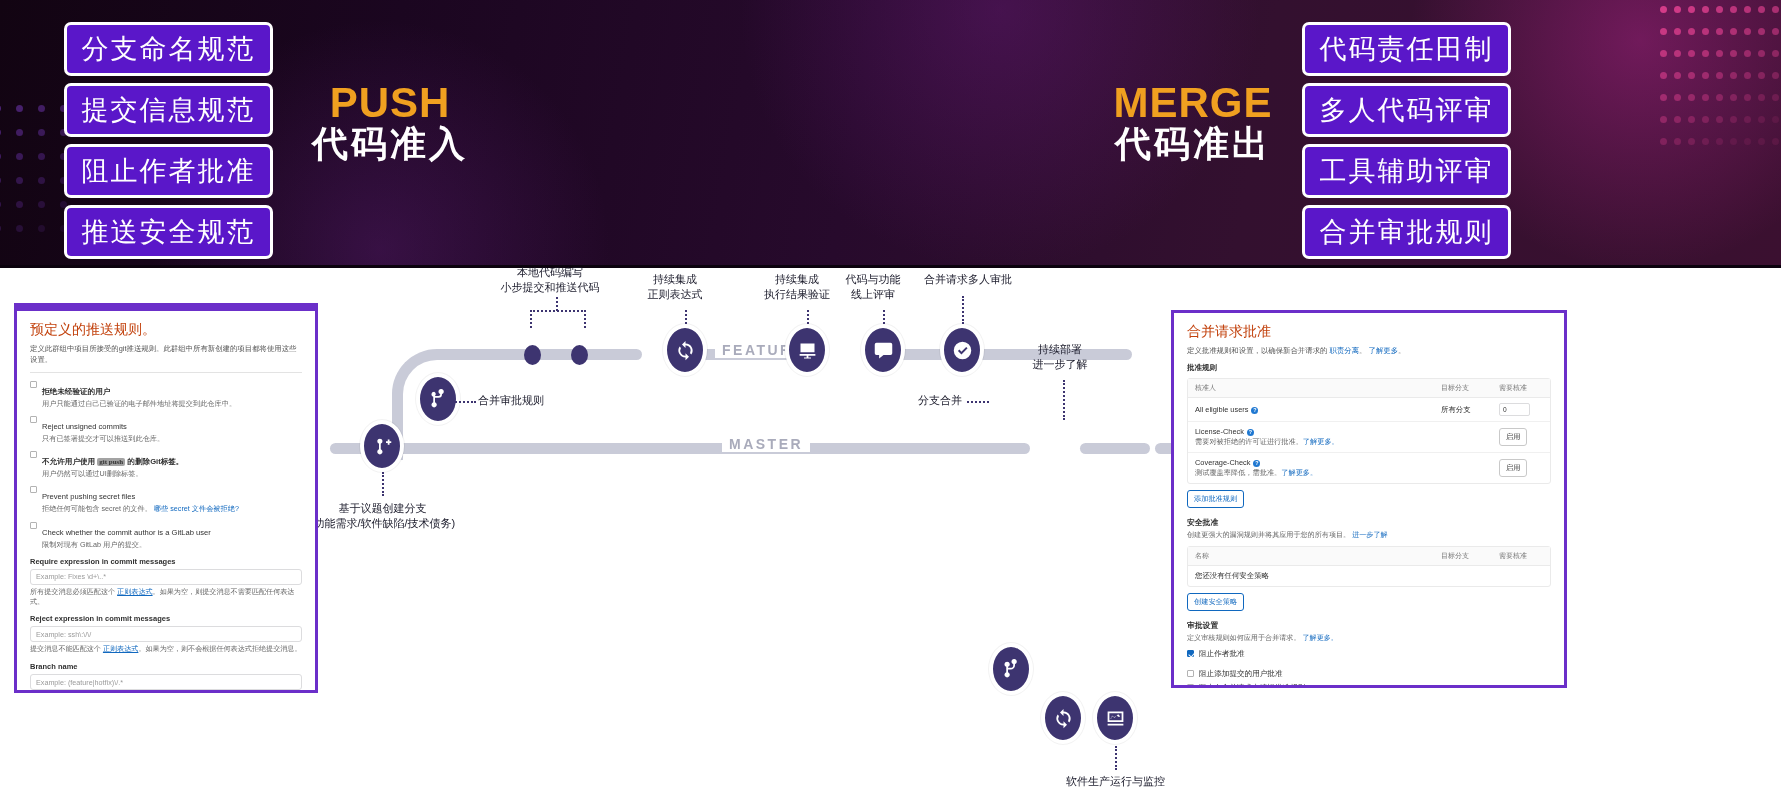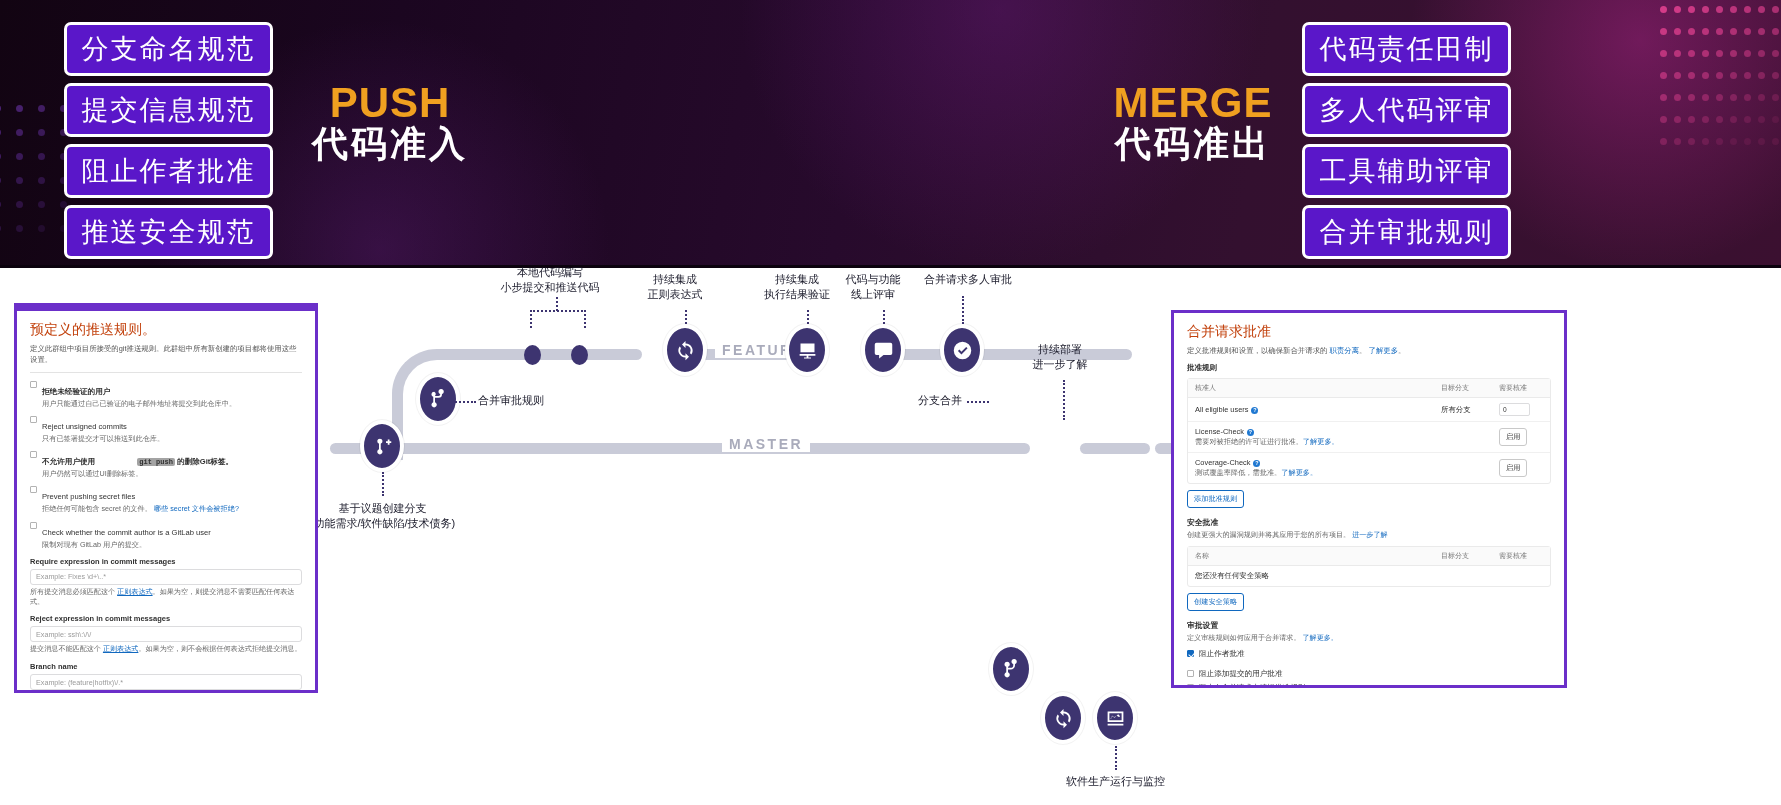--- a/index.html
+++ b/index.html
@@ -76,21 +76,21 @@
   .h1{font-size:14px;font-weight:normal;color:#c2410c;margin:0 0 4px 0;}
   .sub{font-size:7.4px;color:#555;line-height:1.5;margin:0 0 7px 0;}
   .hr{height:1px;background:#e3e3e3;margin:7px 0;}
   .row{display:flex;gap:5px;margin:0 0 6px 0;}
   .cb{width:7px;height:7px;border:1px solid #b3b3b3;border-radius:1px;margin-top:1px;flex:0 0 auto;background:#fff;box-sizing:border-box;}
   .cb.on{background:#1068bf;border-color:#1068bf;position:relative;}
   .cb.on::after{content:"";position:absolute;left:1.6px;top:0.3px;width:2.5px;height:4.5px;border:solid #fff;border-width:0 1.2px 1.2px 0;transform:rotate(40deg);}
   .ttl{font-size:7.6px;color:#303030;line-height:1.35;}
   .ttl.b{font-weight:bold;}
   .dsc{font-size:7.2px;color:#666;line-height:1.4;margin-top:1px;}
-  .code{font-family:Liberation Mono, monospace;background:#a3a3a3;padding:0 2px;border-radius:2px;font-size:7px;margin-left:40px;}
+  .code{font-family:Liberation Serif, serif;background:#a3a3a3;padding:0 2px;border-radius:2px;font-size:7px;}
   .flabel{font-size:7.5px;font-weight:bold;color:#303030;margin:7px 0 3px 0;}
   .input{border:1px solid #dcdcde;border-radius:3px;height:14px;display:flex;align-items:center;padding:0 5px;color:#9a9a9a;font-size:7.2px;background:#fff;}
   .help{font-size:7.1px;color:#666;margin-top:3px;line-height:1.4;}
   a.lnk{color:#1068bf;text-decoration:underline;}
   a.lnk2{color:#1068bf;text-decoration:none;}
 
   .tbl{border:1px solid #eaeaea;border-radius:3px;margin-top:5px;}
   .thead{display:flex;background:#fafafa;border-bottom:1px solid #eaeaea;padding:4px 7px;font-size:7px;color:#777;}
   .trow{display:flex;align-items:center;padding:5px 7px;border-bottom:1px solid #f0f0f0;font-size:7.4px;color:#303030;}
   .trow:last-child{border-bottom:none;}

